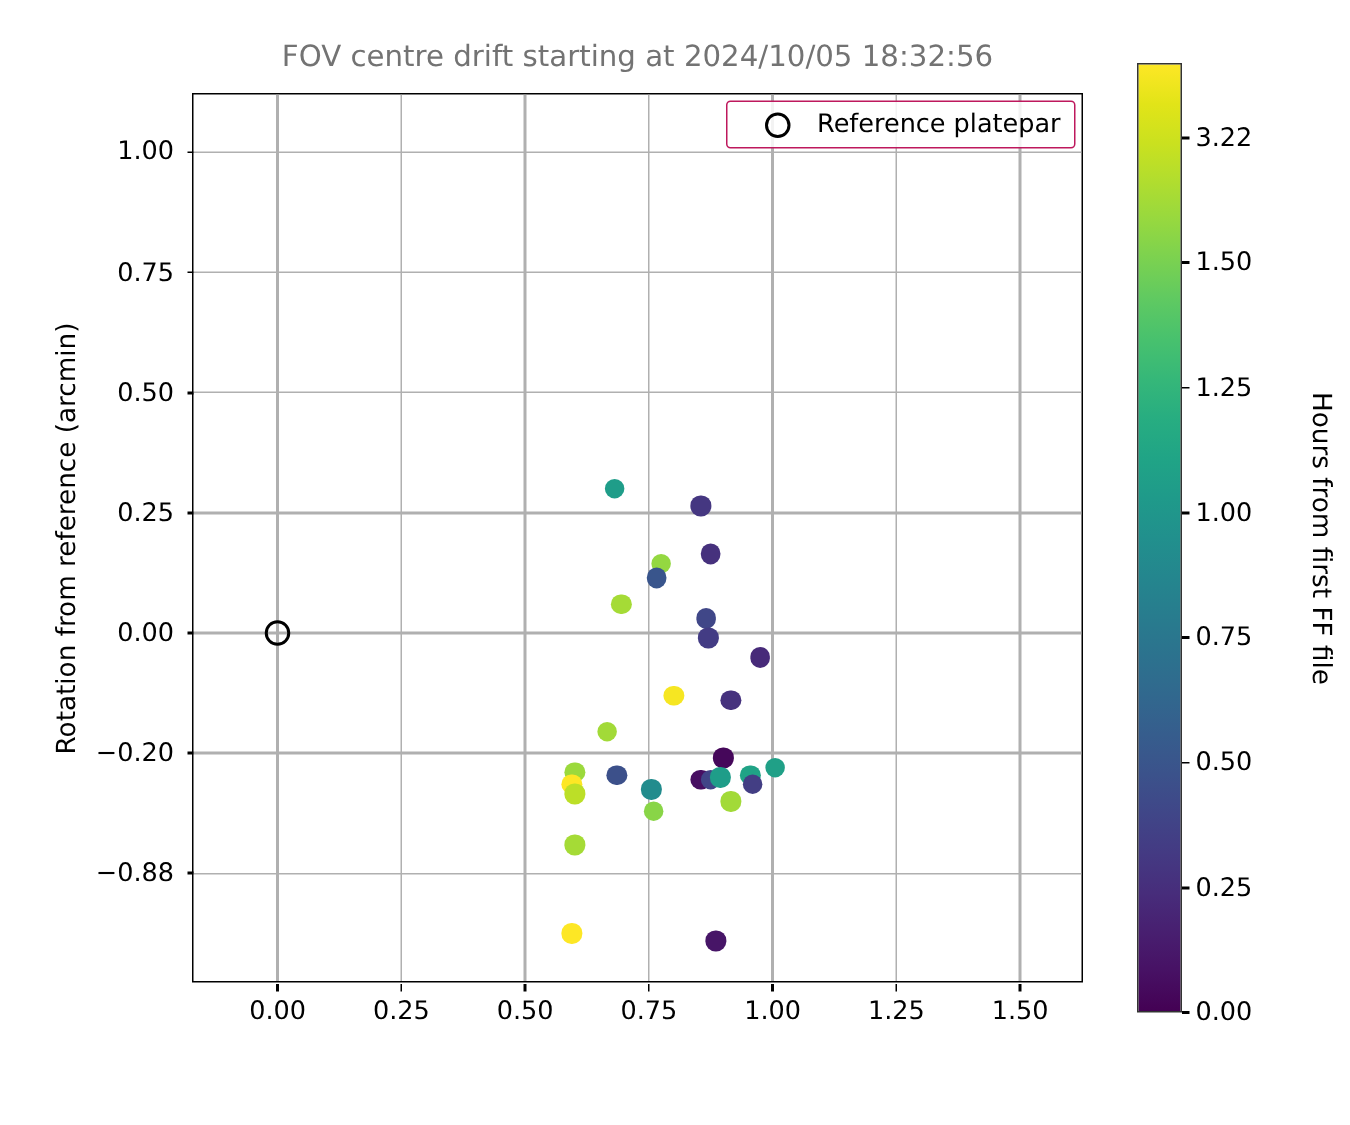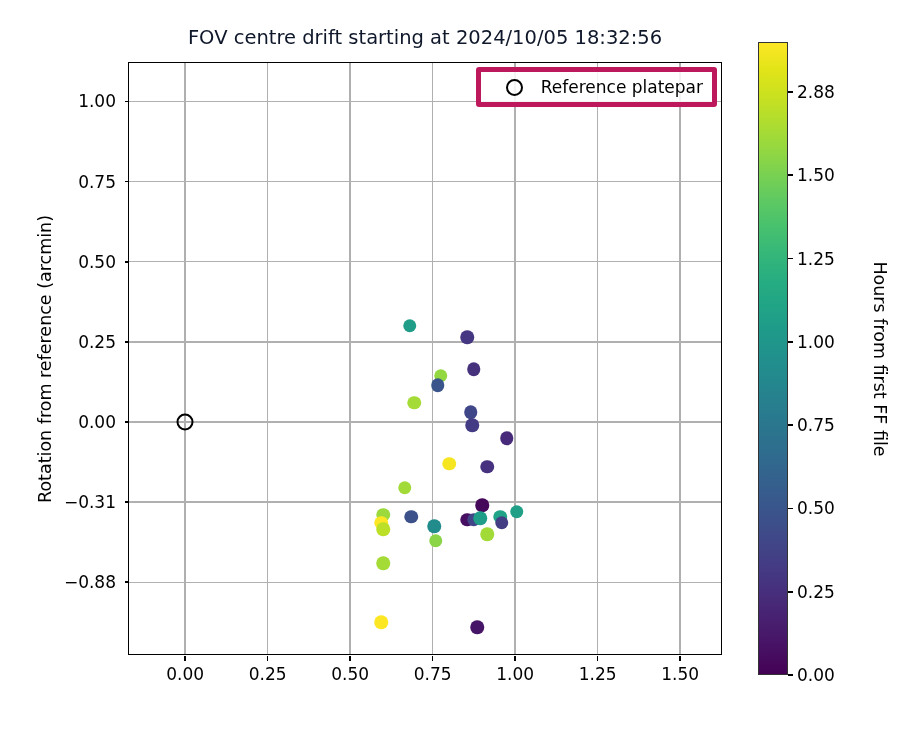--- a/index.html
+++ b/index.html
@@ -17,21 +17,21 @@
     position: absolute;
     left: 0; top: 0;
     width: 900px; height: 750px;
   }
   .title {
     position: absolute;
     left: 0; top: 26px;
     width: 850px;
     text-align: center;
     font-size: 19.5px;
-    color: #0f172a;
+    color: #737373;
     white-space: nowrap;
   }
   
   #axes {
     position: absolute;
     left: 128px; top: 62px;
     width: 594px; height: 593px;
     border: 1.6px solid #000000;
     box-sizing: border-box;
     background: #ffffff;
@@ -107,21 +107,21 @@
     transform: translate(-50%, -50%) rotate(-90deg);
     white-space: nowrap;
     transform-origin: center center;
   }
 
   
   #legend {
     position: absolute;
     right: 4px; top: 4px;
     background: rgba(255,255,255,0.85);
-    border: 5px solid #be185d;
+    border: 1px solid #be185d;
     border-radius: 3px;
     padding: 5px 9px 5px 7px;
     display: flex;
     align-items: center;
   }
   #legend .lgmark {
     width: 17px; height: 17px;
     border-radius: 50%;
     border: 2.1px solid #000;
     box-sizing: border-box;
@@ -248,21 +248,21 @@
       <div class="tickylabel" style="top: 38.4649px;">1.00</div>
       <div class="ticky" style="top: 117.8px;"></div>
       <div class="tickylabel" style="top: 118.6px;">0.75</div>
       <div class="ticky" style="top: 197.935px;"></div>
       <div class="tickylabel" style="top: 198.735px;">0.50</div>
       <div class="ticky" style="top: 278.07px;"></div>
       <div class="tickylabel" style="top: 278.87px;">0.25</div>
       <div class="ticky" style="top: 358.205px;"></div>
       <div class="tickylabel" style="top: 359.005px;">0.00</div>
       <div class="ticky" style="top: 438.341px;"></div>
-      <div class="tickylabel" style="top: 439.141px;">−0.31</div>
+      <div class="tickylabel" style="top: 439.141px;">−0.20</div>
       <div class="ticky" style="top: 518.476px;"></div>
       <div class="tickylabel" style="top: 519.276px;">−0.88</div>
     </div>
 
   <div id="cbar-wrap">
     <div id="cbar" style="background: linear-gradient(to top, rgb(68, 1, 84), rgb(71, 17, 100), rgb(72, 31, 112), rgb(71, 45, 123), rgb(68, 58, 131), rgb(64, 70, 136), rgb(59, 82, 139), rgb(54, 93, 141), rgb(49, 104, 142), rgb(44, 114, 142), rgb(40, 124, 142), rgb(36, 134, 142), rgb(33, 144, 141), rgb(31, 154, 138), rgb(32, 164, 134), rgb(39, 173, 129), rgb(53, 183, 121), rgb(71, 193, 110), rgb(94, 201, 98), rgb(121, 209, 81), rgb(149, 216, 64), rgb(176, 221, 47), rgb(202, 225, 31), rgb(226, 228, 24), rgb(253, 231, 37));"></div>
     <div id="cblabel">Hours from first FF file</div>
   <div class="cbtick" style="top: 632.2px;"></div>
       <div class="cbticklabel" style="top: 633px;">0.00</div>
       <div class="cbtick" style="top: 548.911px;"></div>
@@ -271,16 +271,16 @@
       <div class="cbticklabel" style="top: 466.421px;">0.50</div>
       <div class="cbtick" style="top: 382.332px;"></div>
       <div class="cbticklabel" style="top: 383.132px;">0.75</div>
       <div class="cbtick" style="top: 299.042px;"></div>
       <div class="cbticklabel" style="top: 299.842px;">1.00</div>
       <div class="cbtick" style="top: 215.753px;"></div>
       <div class="cbticklabel" style="top: 216.553px;">1.25</div>
       <div class="cbtick" style="top: 132.463px;"></div>
       <div class="cbticklabel" style="top: 133.263px;">1.50</div>
       <div class="cbtick" style="top: 49.1737px;"></div>
-      <div class="cbticklabel" style="top: 49.9737px;">2.88</div>
+      <div class="cbticklabel" style="top: 49.9737px;">3.22</div>
     </div>
 
 </div>
 
 </body></html>

